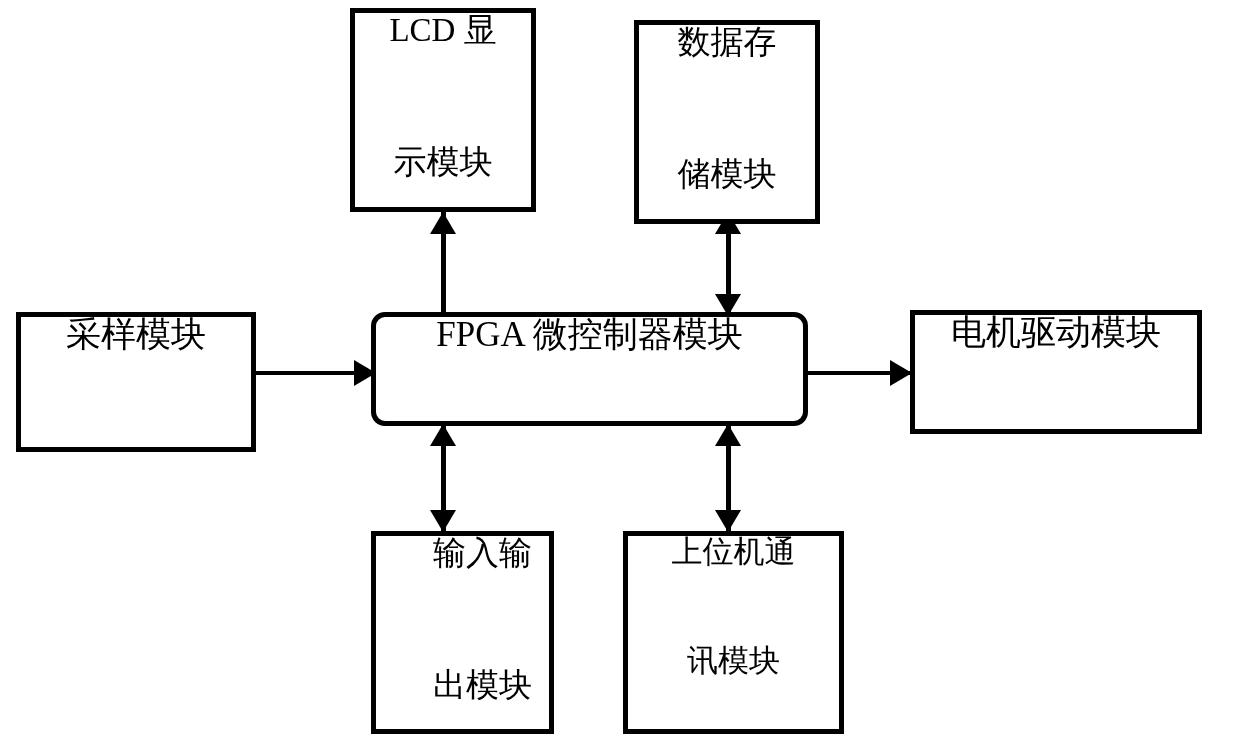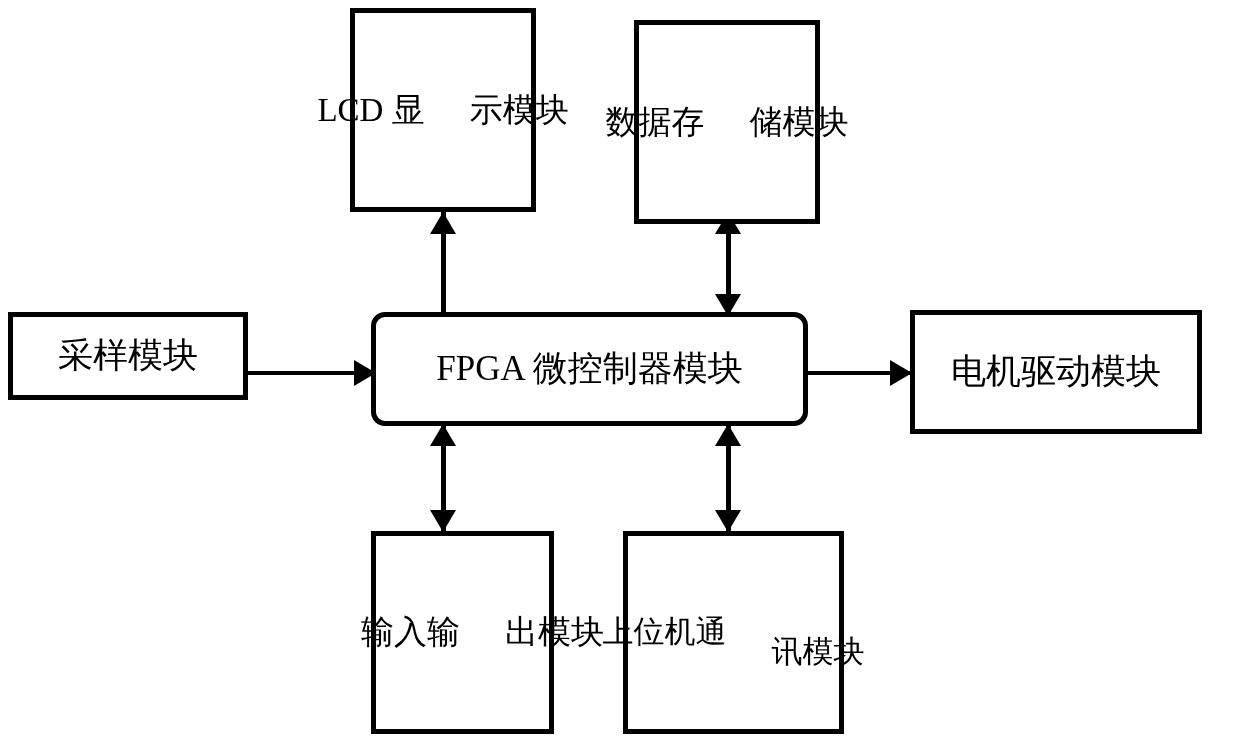--- a/index.html
+++ b/index.html
@@ -18,38 +18,39 @@
     width: 1240px;
     height: 742px;
     background: #ffffff;
   }
   .block {
     position: absolute;
     box-sizing: border-box;
     background: #ffffff;
     border: 5px solid #000000;
     display: flex;
-    flex-direction: row;
+    flex-direction: column;
     align-items: center;
-    justify-content: center;
+    justify-content: flex-start;
     text-align: center;
     color: #000000;
     line-height: 1.05;
     z-index: 3;
     gap: 45px;
   }
   .block .line {
     display: block;
     white-space: nowrap;
   }
   
   .block.tall .line + .line {
+    margin-top: 52px;
   }
   .block.tall.short-gap .line + .line {
-    margin-top: 40px;
+    margin-top: 31px;
   }
   .fs-30 { font-size: 31px; }
   .fs-32 { font-size: 33px; }
   .fs-34 { font-size: 35px; }
 
   
   .conn-v {
     position: absolute;
     width: 4px;
     background: #000000;
@@ -91,21 +92,21 @@
   <div class="block tall fs-32" style="left:350px; top:8px; width:186px; height:204px;">
     <span class="line">LCD 显</span>
     <span class="line">示模块</span>
   </div>
 
   <div class="block tall fs-32" style="left:634px; top:20px; width:186px; height:204px;">
     <span class="line">数据存</span>
     <span class="line">储模块</span>
   </div>
 
-  <div class="block fs-34" style="left:8px; top:312px; width:240px; height:88px;">
+  <div class="block fs-34" style="left:16px; top:312px; width:240px; height:140px;">
     <span class="line">采样模块</span>
   </div>
 
   <div class="block fs-34" style="left:371px; top:312px; width:437px; height:114px;border-radius:14px;">
     <span class="line">FPGA 微控制器模块</span>
   </div>
 
   <div class="block fs-34" style="left:910px; top:310px; width:292px; height:124px;">
     <span class="line">电机驱动模块</span>
   </div>

